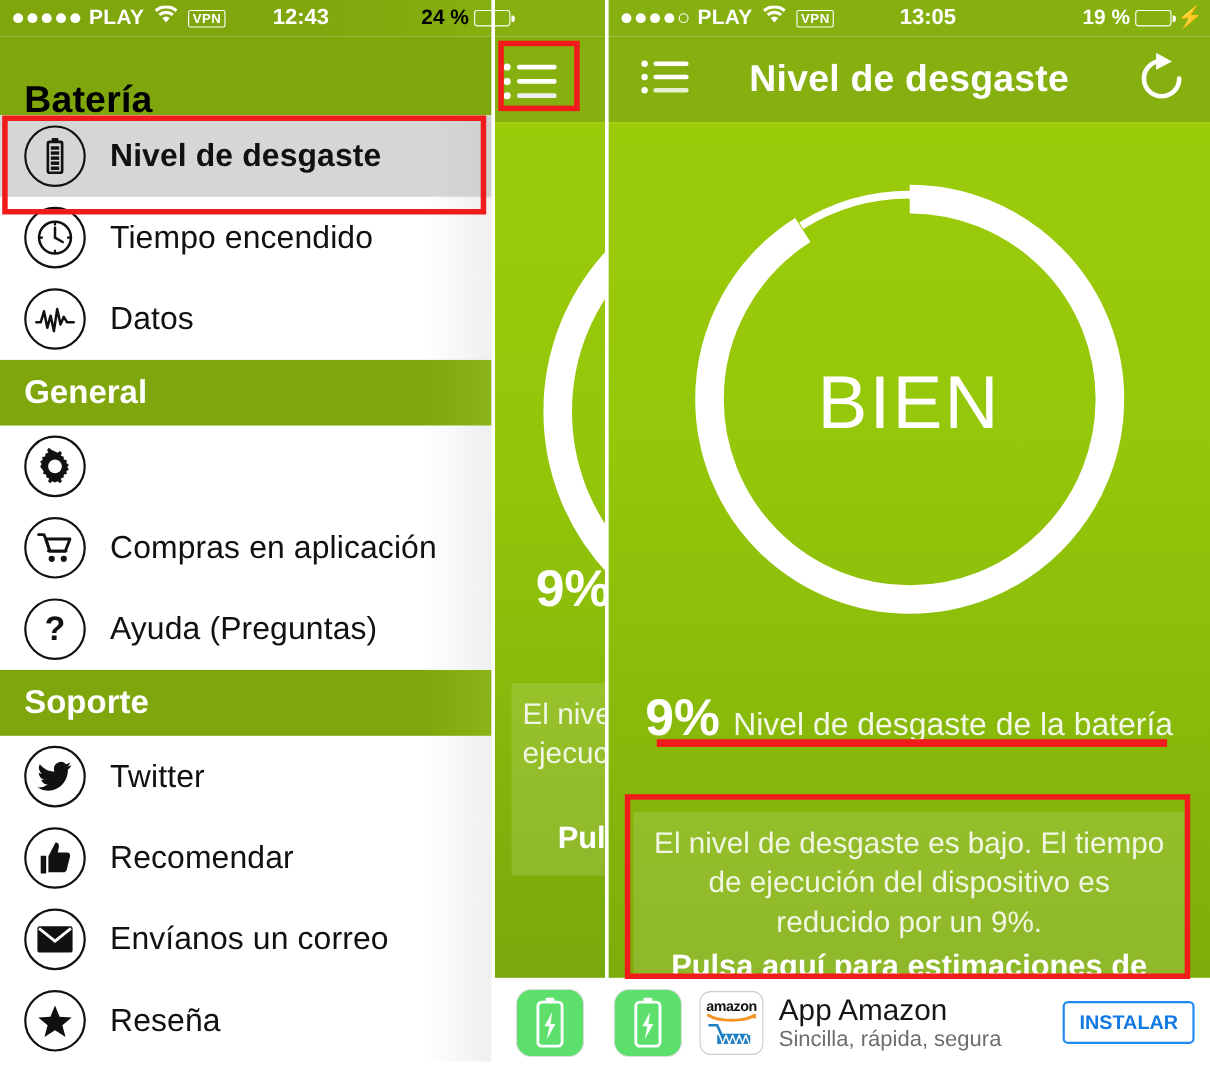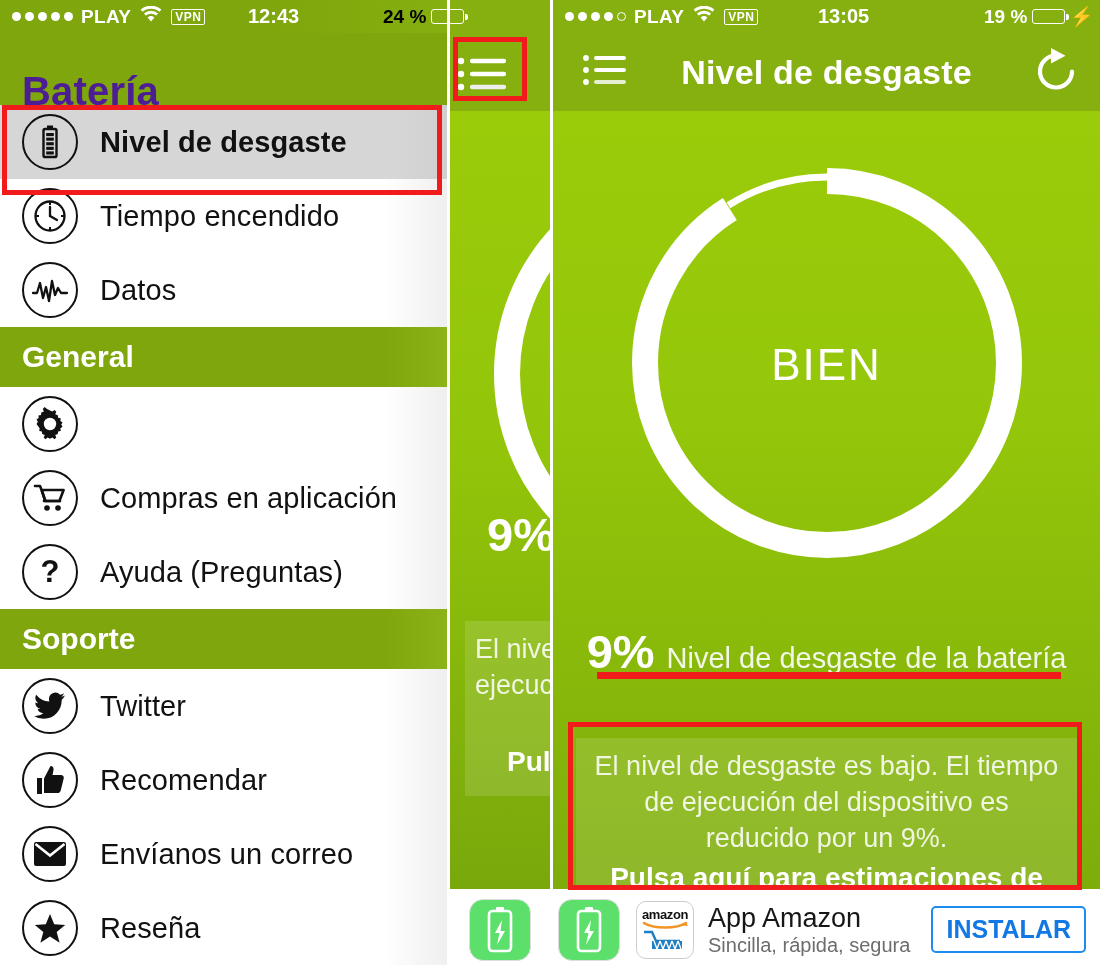--- a/index.html
+++ b/index.html
@@ -25,21 +25,21 @@
   .sb-time { position:absolute; font-size:20px; font-weight:bold; }
   .sb-right { position:absolute; right:6px; display:flex; align-items:center; gap:5px; font-size:19px; font-weight:bold;}
   .batt { position:relative; width:33px; height:15px; border:1.7px solid #fff; border-radius:3px; padding:1.5px; }
   .batt::after { content:""; position:absolute; right:-5px; top:4px; width:3px; height:6px;
       background:#fff; border-radius:0 2px 2px 0; }
   .batt-fill { height:100%; background:#ED2B2B; border-radius:1px; }
   .bolt { font-size:19px; line-height:1; }
 
   
   .drawer-head { height:72px; background:#7FA60C; display:flex; align-items:center; }
-  .drawer-title { color:#4c1d95; font-size:40px; font-weight:bold; margin-left:22px; letter-spacing:.2px;margin-top:45px; }
+  .drawer-title { color:#000000; font-size:34px; font-weight:bold; margin-left:22px; letter-spacing:.2px;margin-top:45px; }
 
   .drawer-body { background:#fff; }
   .menu-row { height:74px; display:flex; align-items:center; position:relative;
       background:linear-gradient(to right,#ffffff 0%,#ffffff 86%,#efefef 100%); }
   .menu-row.selected { background:linear-gradient(to right,#d6d6d6 0%,#d6d6d6 88%,#cfcfcf 100%); }
   .menu-icon { width:56px; height:56px; border-radius:50%; border:2.6px solid #111;
       margin-left:22px; display:flex; align-items:center; justify-content:center; flex:0 0 auto; }
   .menu-label { margin-left:22px; font-size:29px; color:#111; letter-spacing:.1px; }
   .menu-row.selected .menu-label { font-weight:bold; }
   .section-head { height:60px; background:linear-gradient(to right,#7FA60C 0%,#7FA60C 86%,#8CB317 100%);
@@ -66,21 +66,21 @@
   .nav-title { position:absolute; left:0; right:0; text-align:center; color:#fff;
       font-size:34px; font-weight:bold; letter-spacing:.2px; }
   .nav-left { margin-left:28px; z-index:2; }
   .nav-right { position:absolute; right:22px; z-index:2; }
 
   .content { position:absolute; left:0; top:111px; width:547px; height:778px;
       background:linear-gradient(to bottom,#9BCC0A 0%,#94C60A 40%,#7EAD0B 100%); }
 
   .gauge-wrap { position:absolute; left:50%; top:48px; transform:translateX(-50%); }
   .gauge-text { position:absolute; left:0; right:0; top:0; bottom:0; display:flex;
-      align-items:center; justify-content:center; color:#fff; font-size:44px; font-weight:normal;
+      align-items:center; justify-content:center; color:#fff; font-size:68px; font-weight:normal;
       letter-spacing:2px; }
 
   .pct-row { position:absolute; left:0; right:0; top:513px; display:flex; align-items:baseline;
       justify-content:center; gap:12px; }
   .pct-big { color:#fff; font-size:47px; font-weight:bold; }
   .pct-lbl { color:#f2f7e6; font-size:29px; font-weight:normal;text-align:center; }
 
   .infobox { position:absolute; left:23px; top:627px; width:501px; padding:10px 14px 14px;
       background:rgba(255,255,255,0.13); text-align:center; }
   .infobox .l1 { color:#f0f6e2; font-size:27px; line-height:36px; }
@@ -92,21 +92,21 @@
       background:#5CE06B; display:flex; align-items:center; justify-content:center; flex:0 0 auto;
       border:1px solid #ddd; }
   .ad-brandicon { width:58px; height:58px; border-radius:10px; background:#fff; border:1px solid #ccc;
       margin-left:16px; flex:0 0 auto; display:flex; flex-direction:column; align-items:center;
       justify-content:center; padding:3px; }
   .ad-amz-word { font-size:13px; font-weight:bold; color:#111; letter-spacing:-.4px; line-height:12px; }
   .ad-text { margin-left:14px; flex:1 1 auto; }
   .ad-title { font-size:27px; color:#161616; line-height:30px; }
   .ad-sub { font-size:20px; color:#6d6d6d; line-height:24px; }
   .ad-btn { margin-right:14px; border:2px solid #1E8BF0; border-radius:5px; color:#1278E3;
-      font-size:25px; font-weight:bold; padding:7px 13px; background:#fff; flex:0 0 auto; }
+      font-size:18px; font-weight:bold; padding:7px 13px; background:#fff; flex:0 0 auto; }
 
   .divider-v { position:absolute; top:0; width:3px; height:970px; background:#ffffff; z-index:40; }
 </style>
 </head>
 <body>
 
 <div id="screen">
 
   <div id="left-phone">
 

